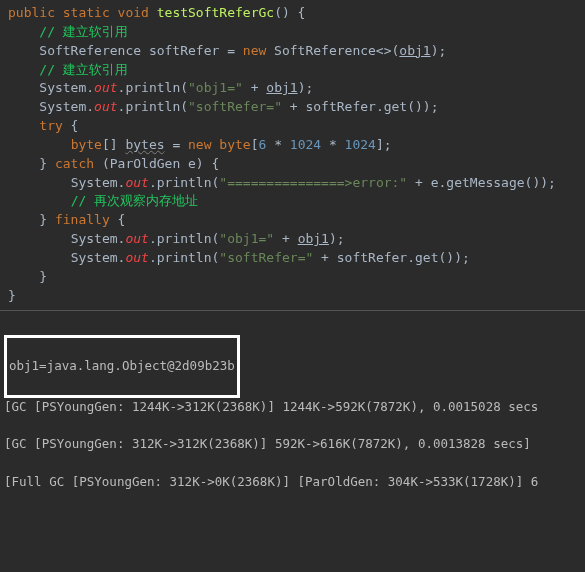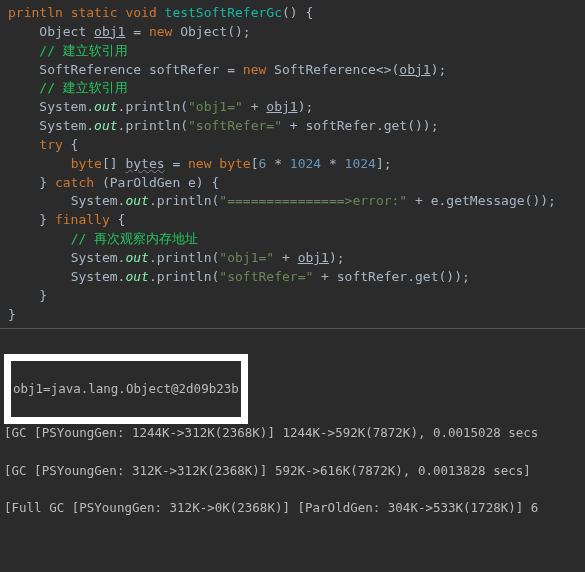--- a/index.html
+++ b/index.html
@@ -14,59 +14,58 @@
 .editor {
   background: #2b2b2b;
   padding: 4px 8px;
   line-height: 1.45;
   color: #a9b7c6;
 }
 .line { white-space: pre; }
 .kw { color: #cc7832; }
 .str { color: #6a8759; }
 .num { color: #6897bb; }
-.field { color: #86efac; font-style: italic; }
+.field { color: #ef4444; font-style: italic; }
 .comment { color: #22c55e; }
-.method { color: #14b8a6; }
+.method { color: #bef264; }
 .ident { color: #a9b7c6; }
 .ul { text-decoration: underline; text-decoration-color: #a9b7c6; }
 .ulw { text-decoration: underline wavy #808080; text-decoration-thickness: 1px; }
 .console {
   background: #2b2b2b;
   color: #bbbbbb;
   font-size: 12.5px;
   padding: 6px 4px;
   line-height: 1.5;
   border-top: 1px solid #555;
   white-space: pre;
 }
 .red-box {
-  border: 7px solid #ffffff;
+  border: 3px solid #ffffff;
   display: inline-block;
   padding: 0 2px;
 }
 .cline { white-space: pre; }
 </style>
 </head>
 <body>
 
 <div class="editor">
-<div class="line"><span class="kw">println</span> <span class="kw">static</span> <span class="kw">void</span> <span class="method">testSoftReferGc</span><span>() {</span></div>
-<div class="line">    <span class="ident">Object</span> <span class="ul">obj1</span><span> = </span><span class="kw">new</span><span> Object();</span></div>
+<div class="line"><span class="kw">public</span> <span class="kw">static</span> <span class="kw">void</span> <span class="method">testSoftReferGc</span><span>() {</span></div>
 <div class="line">    <span class="comment">// 建立软引用</span></div>
 <div class="line">    <span class="ident">SoftReference</span><span> softRefer = </span><span class="kw">new</span><span> SoftReference&lt;&gt;(</span><span class="ul">obj1</span><span>);</span></div>
 <div class="line">    <span class="comment">// 建立软引用</span></div>
 <div class="line">    <span>System.</span><span class="field">out</span><span>.println(</span><span class="str">"obj1="</span><span> + </span><span class="ul">obj1</span><span>);</span></div>
 <div class="line">    <span>System.</span><span class="field">out</span><span>.println(</span><span class="str">"softRefer="</span><span> + softRefer.get());</span></div>
 <div class="line">    <span class="kw">try</span><span> {</span></div>
 <div class="line">        <span class="kw">byte</span><span>[] </span><span class="ulw">bytes</span><span> = </span><span class="kw">new</span><span class="kw"> byte</span><span>[</span><span class="num">6</span><span> * </span><span class="num">1024</span><span> * </span><span class="num">1024</span><span>];</span></div>
 <div class="line">    <span>} </span><span class="kw">catch</span><span> (ParOldGen e) {</span></div>
 <div class="line">        <span>System.</span><span class="field">out</span><span>.println(</span><span class="str">"===============&gt;error:"</span><span> + e.getMessage());</span></div>
+<div class="line">        <span class="comment">// 再次观察内存地址</span></div>
 <div class="line">    <span>} </span><span class="kw">finally</span><span> {</span></div>
-<div class="line">        <span class="comment">// 再次观察内存地址</span></div>
 <div class="line">        <span>System.</span><span class="field">out</span><span>.println(</span><span class="str">"obj1="</span><span> + </span><span class="ul">obj1</span><span>);</span></div>
 <div class="line">        <span>System.</span><span class="field">out</span><span>.println(</span><span class="str">"softRefer="</span><span> + softRefer.get());</span></div>
 <div class="line">    <span>}</span></div>
 <div class="line"><span>}</span></div>
 </div>
 
 <div class="console">
 <div class="red-box">
 <div class="cline">obj1=java.lang.Object@2d09b23b</div>
 </div>

